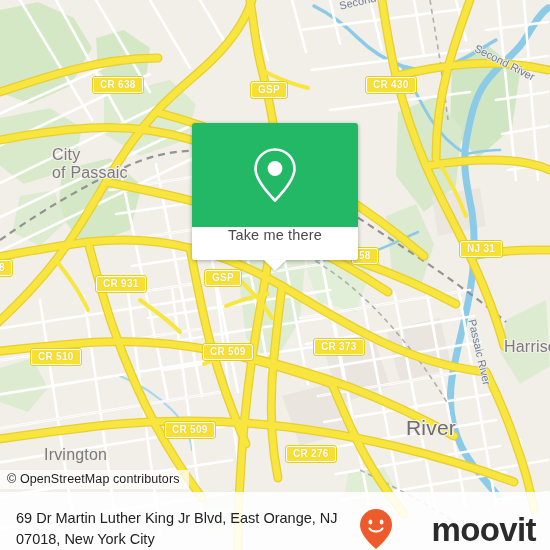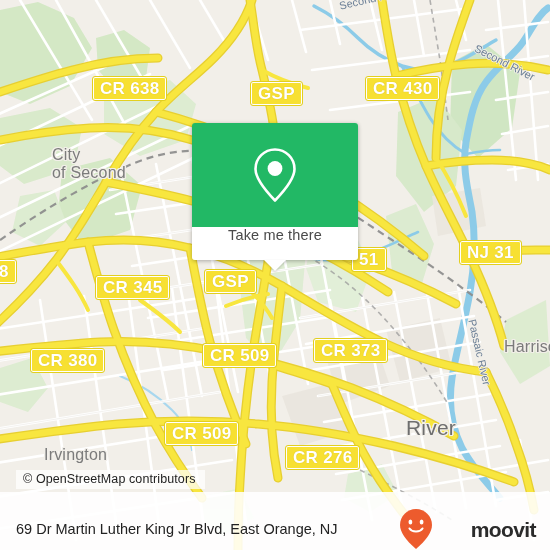--- a/index.html
+++ b/index.html
@@ -51,21 +51,21 @@
   }
 
   
   .shield {
     position: absolute;
     background: #f7e032;
     border: 1.5px solid #ffffff;
     outline: 1px solid #e2cf1f;
     border-radius: 2px;
     color: #ffffff;
-    font-size: 17px;
+    font-size: 10px;
     font-weight: bold;
     letter-spacing: .3px;
     padding: 1.5px 6px 2.5px;
     line-height: 1;
     white-space: nowrap;
     text-shadow: 0 0 1px rgba(180,150,0,.55);
   }
 
   
   #poi-card {
@@ -101,21 +101,21 @@
     width: 0; height: 0;
     border-left: 11px solid transparent;
     border-right: 11px solid transparent;
     border-top: 11px solid #ffffff;
     filter: drop-shadow(0 1px 1px rgba(0,0,0,.18));
   }
 
   
   #osm-attribution {
     position: absolute;
-    left: 16px; top: 470px;
+    left: 0; top: 470px;
     padding: 2px 9px 3px 7px;
     background: rgba(255,255,255,.72);
     color: #222;
     font-size: 12.5px;
     letter-spacing: .1px;
     z-index: 50;
     white-space: nowrap;
   }
 
   
@@ -137,21 +137,21 @@
     max-width: 380px;
   }
   #moovit-logo {
     display: flex;
     align-items: center;
     gap: 2px;
     flex: none;
   }
   #moovit-wordmark {
     color: #2b2b2b;
-    font-size: 21px;
+    font-size: 33px;
     font-weight: bold;
     letter-spacing: -.6px;
     line-height: 1;
     margin-left: 36px;
   }
 </style>
 </head>
 <body>
 
 <div id="app">
@@ -375,40 +375,40 @@
         <path d="M240,280 C252,292 264,304 272,318"></path>
         <path d="M226,306 C240,300 254,296 268,294"></path>
         <path d="M140,300 C154,310 168,320 180,332"></path>
         <path d="M204,364 C218,358 232,354 246,352"></path>
         <path d="M436,158 C448,176 458,196 466,216"></path>
       </g>
     </svg>
 
     <div></div>
     <div class="place-label mid" style="left:52px;  top:146px;">City
-of Second</div>
+of Passaic</div>
     <div class="place-label big" style="left:406px; top:416px;">River</div>
     <div class="place-label mid" style="left:504px; top:338px;">Harrison</div>
     <div class="place-label mid" style="left:44px;  top:446px;">Irvington</div>
 
     <div class="water-label" style="left:338px; top:0px;   transform:rotate(-13deg); transform-origin:left top;">Second River</div>
     <div class="water-label" style="left:478px; top:42px;  transform:rotate(27deg); transform-origin:left top;">Second River</div>
     <div class="water-label" style="left:478px; top:318px; transform:rotate(77deg); transform-origin:left top;">Passaic River</div>
 
     <div class="shield" style="left:93px;  top:77px;">CR 638</div>
     <div class="shield" style="left:251px; top:82px;">GSP</div>
     <div class="shield" style="left:366px; top:77px;">CR 430</div>
     <div class="shield" style="left:460px; top:241px;">NJ 31</div>
     <div class="shield" style="left:-8px;  top:260px;">8</div>
-    <div class="shield" style="left:96px;  top:276px;">CR 345</div>
+    <div class="shield" style="left:96px;  top:276px;">CR 931</div>
     <div class="shield" style="left:205px; top:270px;">GSP</div>
-    <div class="shield" style="left:352px; top:248px;">51</div>
+    <div class="shield" style="left:352px; top:248px;">58</div>
     <div class="shield" style="left:314px; top:339px;">CR 373</div>
     <div class="shield" style="left:203px; top:344px;">CR 509</div>
-    <div class="shield" style="left:31px;  top:349px;">CR 380</div>
+    <div class="shield" style="left:31px;  top:349px;">CR 510</div>
     <div class="shield" style="left:165px; top:422px;">CR 509</div>
     <div class="shield" style="left:286px; top:446px;">CR 276</div>
   </div>
 
   <div id="poi-card">
     <div id="poi-card-green">
       <svg width="46" height="58" viewBox="0 0 46 58">
         <path d="M23 3.5 C12.2 3.5 3.5 12.2 3.5 23 C3.5 31 10 41 23 54.5
                  C36 41 42.5 31 42.5 23 C42.5 12.2 33.8 3.5 23 3.5 Z" fill="none" stroke="#ffffff" stroke-width="2.6" stroke-linejoin="round"></path>
         <circle cx="23" cy="22.5" r="7.4" fill="#ffffff"></circle>
@@ -418,20 +418,21 @@
       <span>Take me there</span>
     </div>
     <div id="poi-tail"></div>
   </div>
 
   <div id="osm-attribution">© OpenStreetMap contributors</div>
 
   <div id="footer">
     <div id="footer-address">
       <div>69 Dr Martin Luther King Jr Blvd, East Orange, NJ</div>
+      <div>07018, New York City</div>
     </div>
     <div id="moovit-logo">
       <svg width="34" height="42" viewBox="0 0 34 42">
         <path d="M17 1 C8.2 1 1 8.2 1 17 C1 24.2 7 32.5 17 41 C27 32.5 33 24.2 33 17
                  C33 8.2 25.8 1 17 1 Z" fill="#ed5b2d"></path>
         <ellipse cx="11.4" cy="14" rx="1.9" ry="2.6" fill="#ffffff"></ellipse>
         <ellipse cx="22.6" cy="14" rx="1.9" ry="2.6" fill="#ffffff"></ellipse>
         <path d="M10.5 20.5 C13 24.5 21 24.5 23.5 20.5" fill="none" stroke="#ffffff" stroke-width="2.1" stroke-linecap="round"></path>
       </svg>
       <span id="moovit-wordmark">moovit</span>

